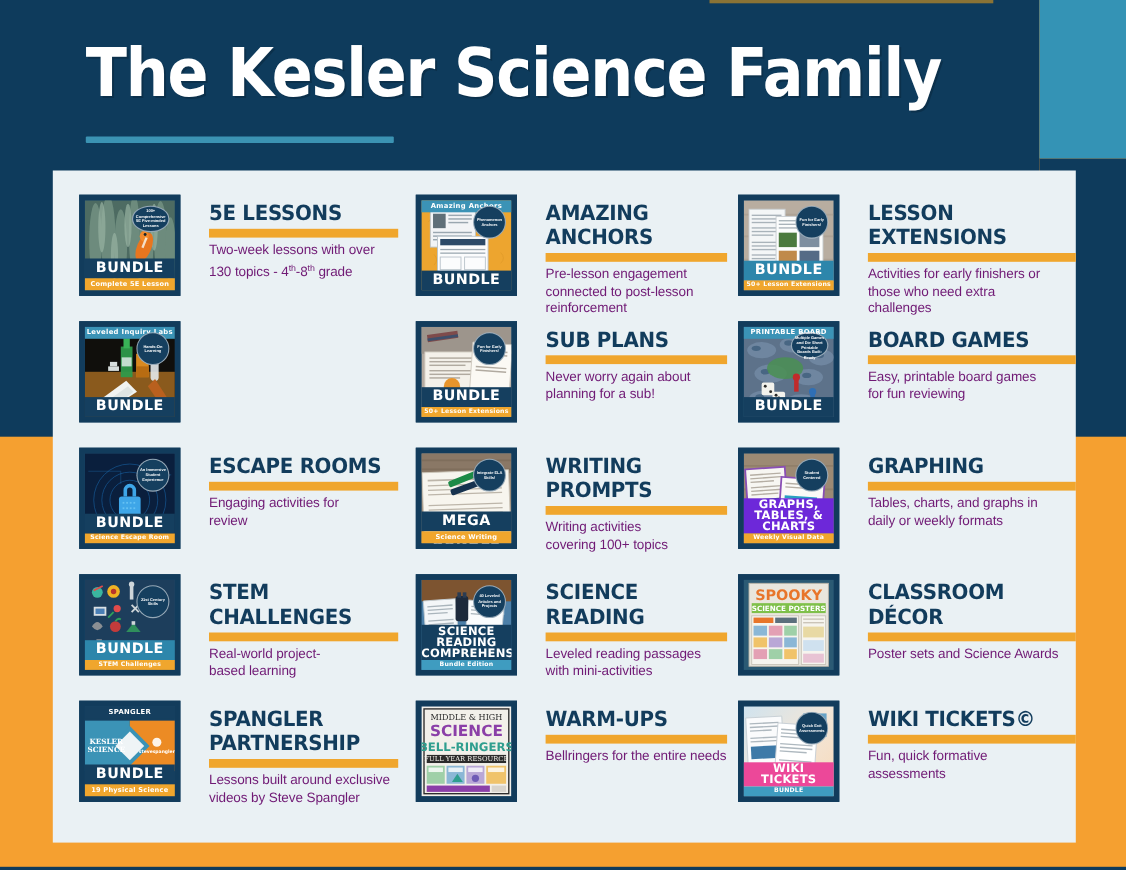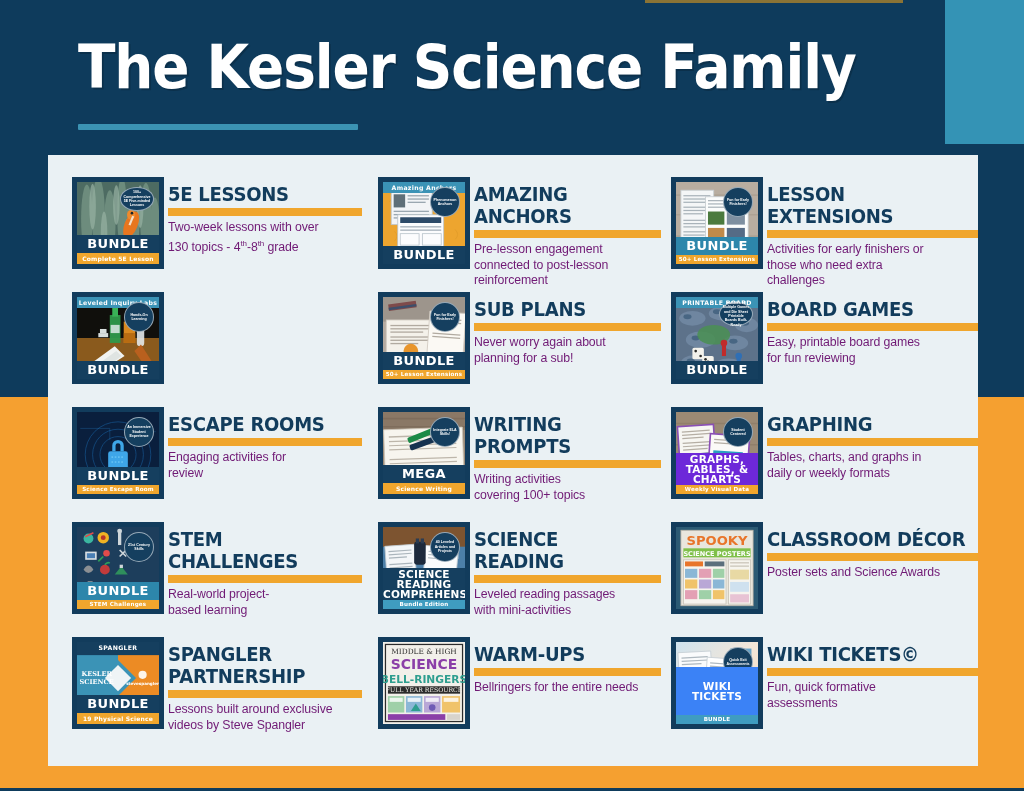--- a/index.html
+++ b/index.html
@@ -192,21 +192,21 @@
     align-items: center;
     justify-content: center;
     text-align: center;
     padding: 2px;
     border: 1px solid rgba(255,255,255,0.55);
   }
   .badge.oval { width: 34px; height: 24px; border-radius: 50%; }
 
   
   .textcol {
-    margin-left: 4px;
+    margin-left: 26px;
     padding-top: 6px;
     flex: 1 1 auto;
     min-width: 0;
   }
   .card-title {
     color: #123c5c;
     font-family: "DejaVu Sans", sans-serif;
     font-weight: bold;
     font-size: 19px;
     line-height: 22px;
@@ -886,21 +886,21 @@
                     <rect x="40" y="42" width="36" height="1.5"></rect>
           <rect x="40" y="46" width="36" height="1.5"></rect>
                     <rect x="40" y="50" width="30" height="1.5"></rect>
           <rect x="40" y="60" width="36" height="1.5"></rect>
                     <rect x="40" y="64" width="26" height="1.5"></rect>
                   </g>
         </g>
         <rect x="66" y="8" width="26" height="26" fill="#4f96c4" opacity="0.85"></rect>
       </svg></div>
             <div class="badge">Quick Exit Assessments</div>
-            <div class="thumb-bundle tiny" style="bottom:9px;height:auto;line-height:10px;padding:14px 0;background:#3b82f6;">WIKI TICKETS</div>
+            <div class="thumb-bundle tiny" style="bottom:9px;height:auto;line-height:10px;padding:1px 0;background:#ec4899;">WIKI TICKETS</div>
             <div class="thumb-sub teal">BUNDLE</div>
           </div>
         </div>
         <div class="textcol">
           <div class="card-title">WIKI  TICKETS©</div>
           <div class="rule"></div>
           <div class="card-desc">Fun, quick formative<br>assessments</div>
         </div>
       </div>
     </div>

